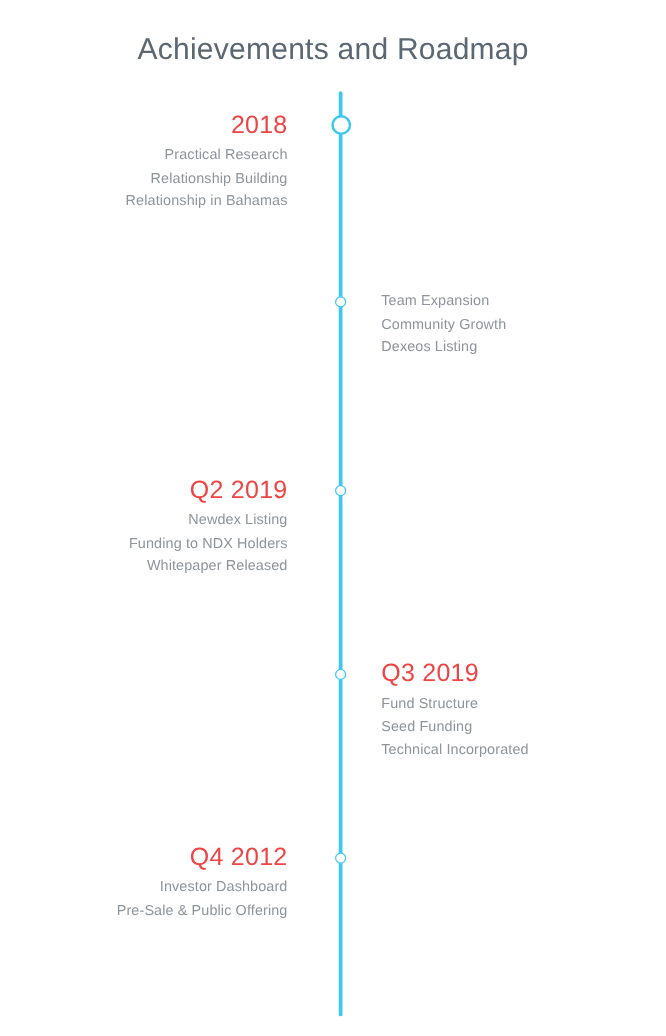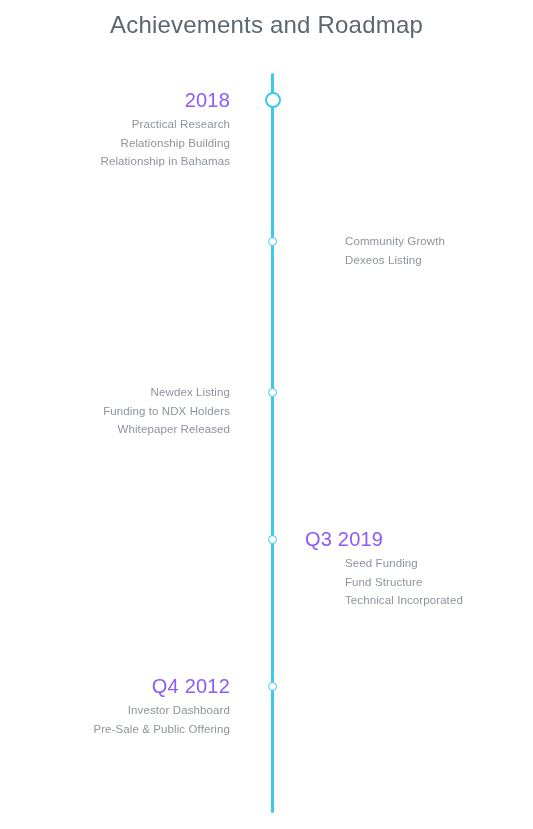--- a/index.html
+++ b/index.html
@@ -17,21 +17,21 @@
     position: relative;
     width: 533px;
     height: 829px;
     background: #ffffff;
   }
 
   
   .page-title {
     position: absolute;
     left: 0;
-    top: 11px;
+    top: 26px;
     width: 533px;
     text-align: center;
     font-size: 24px;
     font-weight: 300;
     letter-spacing: 0.2px;
     color: #5b6773;
     white-space: nowrap;
   }
 
   
@@ -96,30 +96,29 @@
   }
 
   .entry.right .content {
     left: 305px;
     text-align: left;
   }
 
   .entry-heading {
     font-size: 20px;
     font-weight: 400;
-    color: #8b5cf6;
+    color: #ef4444;
     line-height: 24px;
     white-space: nowrap;
     letter-spacing: 0.2px;
   }
 
   .entry-items {
     list-style: none;
     margin-top: 3px;
-    margin-left: 40px;
   }
 
   .entry-items li {
     font-size: 11.5px;
     font-weight: 400;
     color: #8e949b;
     line-height: 18.5px;
     white-space: nowrap;
     letter-spacing: 0.1px;
   }
@@ -142,42 +141,44 @@
               <li>Practical Research</li>
               <li>Relationship Building</li>
               <li>Relationship in Bahamas</li>
             </ul>
           </div>
         </div>
         <div class="entry right" style="top: 241px;">
           <div class="marker"></div>
           <div class="content">
             <ul class="entry-items">
+              <li>Team Expansion</li>
               <li>Community Growth</li>
               <li>Dexeos Listing</li>
             </ul>
           </div>
         </div>
         <div class="entry left" style="top: 392px;">
           <div class="marker"></div>
           <div class="content">
+            <div class="entry-heading">Q2 2019</div>
             <ul class="entry-items">
               <li>Newdex Listing</li>
               <li>Funding to NDX Holders</li>
               <li>Whitepaper Released</li>
             </ul>
           </div>
         </div>
         <div class="entry right" style="top: 539px;">
           <div class="marker"></div>
           <div class="content">
             <div class="entry-heading">Q3 2019</div>
             <ul class="entry-items">
+              <li>Fund Structure</li>
               <li>Seed Funding</li>
-              <li>Fund Structure</li>
               <li>Technical Incorporated</li>
             </ul>
           </div>
         </div>
         <div class="entry left" style="top: 686px;">
           <div class="marker"></div>
           <div class="content">
             <div class="entry-heading">Q4 2012</div>
             <ul class="entry-items">
               <li>Investor Dashboard</li>

